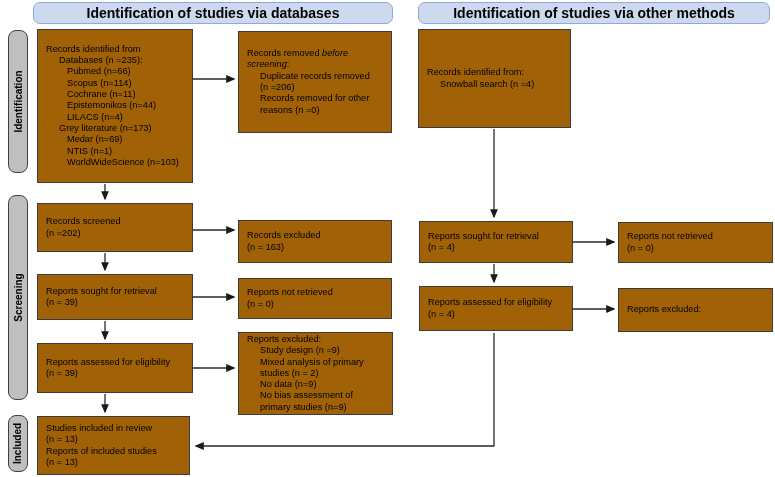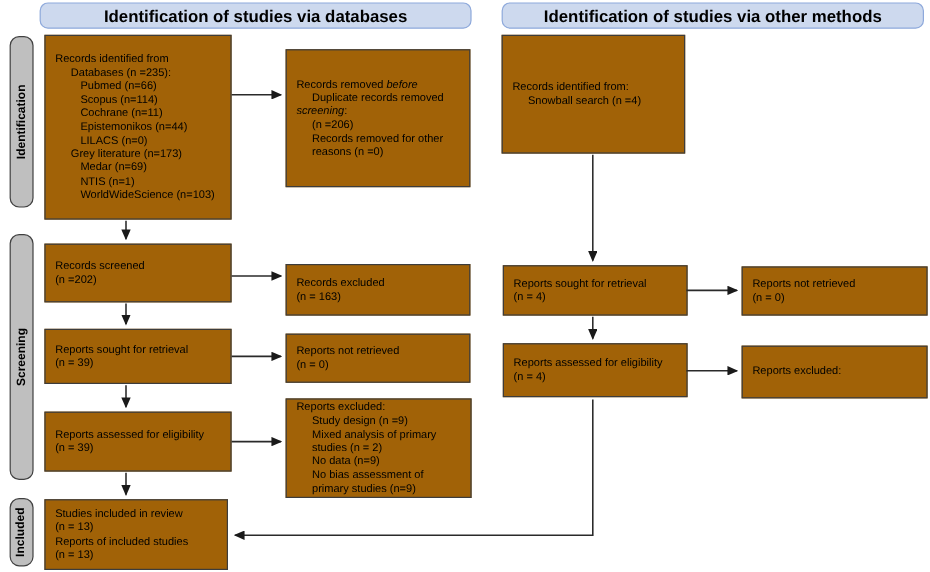--- a/index.html
+++ b/index.html
@@ -57,21 +57,21 @@
     <span>Included</span>
   </div>
 
   <div class="bx" style="left:37px; top:29px; width:156px; height:154px;">
       <div class="line ind0">Records identified from</div>
       <div class="line ind1">Databases (n =235):</div>
       <div class="line ind2">Pubmed (n=66)</div>
       <div class="line ind2">Scopus (n=114)</div>
       <div class="line ind2">Cochrane (n=11)</div>
       <div class="line ind2">Epistemonikos (n=44)</div>
-      <div class="line ind2">LILACS (n=0)</div>
+      <div class="line ind2">LILACS (n=4)</div>
       <div class="line ind1">Grey literature (n=173)</div>
       <div class="line ind2">Medar (n=69)</div>
       <div class="line ind2">NTIS (n=1)</div>
       <div class="line ind2">WorldWideScience (n=103)</div>
     </div>
   <div class="bx" style="left:37px; top:203px; width:156px; height:49px;">
       <div class="line ind0">Records screened</div>
       <div class="line ind0">(n =202)</div>
     </div>
   <div class="bx" style="left:37px; top:274px; width:156px; height:46px;">
@@ -82,24 +82,24 @@
       <div class="line ind0">Reports assessed for eligibility</div>
       <div class="line ind0">(n = 39)</div>
     </div>
   <div class="bx" style="left:37px; top:416px; width:153px; height:59px;">
       <div class="line ind0">Studies included in review</div>
       <div class="line ind0">(n = 13)</div>
       <div class="line ind0">Reports of included studies</div>
       <div class="line ind0">(n = 13)</div>
     </div>
 
-  <div class="bx" style="left:238px; top:41px; width:154px; height:115px;">
+  <div class="bx" style="left:238px; top:31px; width:154px; height:102px;">
       <div class="line ind0"><span>Records removed </span><span style="font-style: italic;">before</span></div>
+      <div class="line ind0"><span style="font-style: italic;">screening</span><span>:</span></div>
       <div class="line ind1">Duplicate records removed</div>
-      <div class="line ind0"><span style="font-style: italic;">screening</span><span>:</span></div>
       <div class="line ind1">(n =206)</div>
       <div class="line ind1">Records removed for other</div>
       <div class="line ind1">reasons (n =0)</div>
     </div>
   <div class="bx" style="left:238px; top:220px; width:154px; height:43px;">
       <div class="line ind0">Records excluded</div>
       <div class="line ind0">(n = 163)</div>
     </div>
   <div class="bx" style="left:238px; top:278px; width:154px; height:41px;">
       <div class="line ind0">Reports not retrieved</div>

